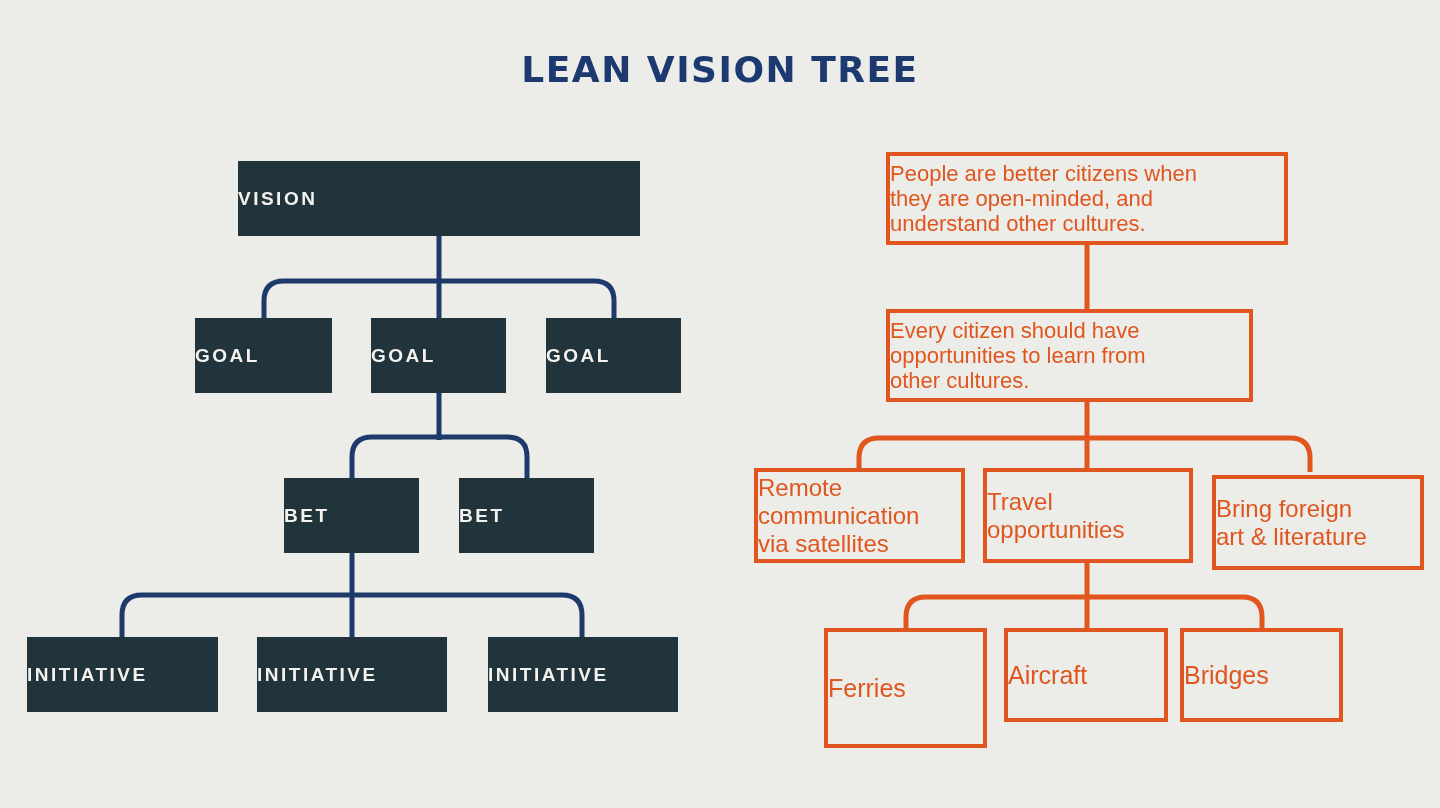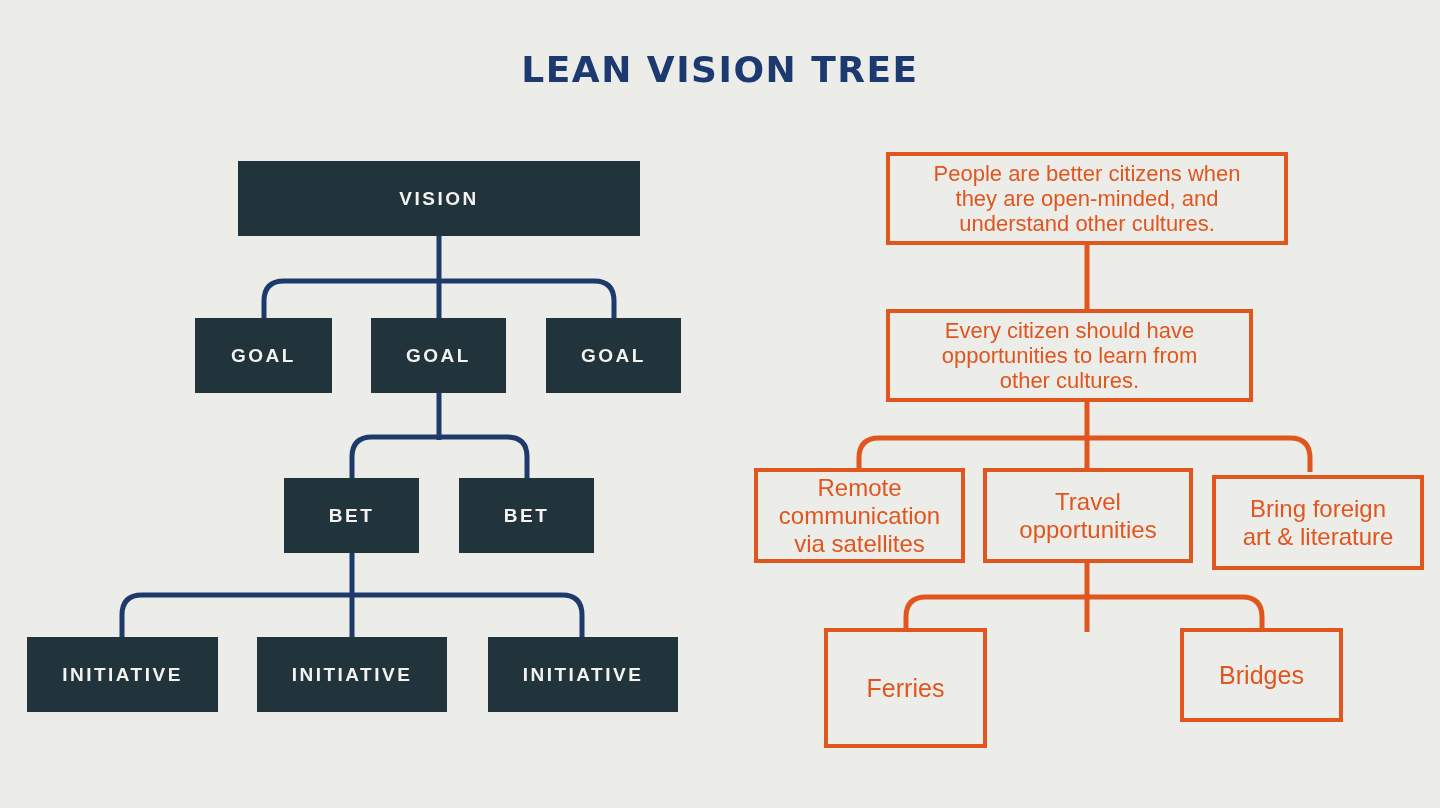--- a/index.html
+++ b/index.html
@@ -19,21 +19,21 @@
     font-weight:bold; font-size:36px; letter-spacing:1.5px;
     color:var(--title-navy,#1D3A70);
   }
   svg.edges { position:absolute; left:0; top:0; width:1440px; height:808px; }
   .edge { fill:none; stroke-width:5; }
   .edge-navy { stroke:var(--navy,#1E3A6B); }
   .edge-orange { stroke:var(--orange,#E0561E); }
 
   .box {
     position:absolute; box-sizing:border-box;
-    display:flex; flex-direction:column; align-items:center; justify-content:center;
+    display:flex; flex-direction:column; align-items:flex-start; justify-content:center;
     text-align:center;
   }
   .dark {
     background:var(--dark-box,#21333B);
     color:var(--light-text,#F3F2EF);
     font-family:"Liberation Sans", sans-serif;
     font-weight:bold; font-size:19px; letter-spacing:2.5px;
   }
   .outline {
     background:var(--background,#ECECE9);
@@ -138,17 +138,20 @@
     <span class="line">Travel</span>
     <span class="line">opportunities</span>
   </div>
   <div class="box outline mid b-rbet3">
     <span class="line">Bring foreign</span>
     <span class="line">art &amp; literature</span>
   </div>
   <div class="box outline small b-rinit1">
     <span>Ferries</span>
   </div>
+  <div class="box outline small b-rinit2">
+    <span>Aircraft</span>
+  </div>
   <div class="box outline small b-rinit3">
     <span>Bridges</span>
   </div>
 
 </div>
 
 </body></html>

